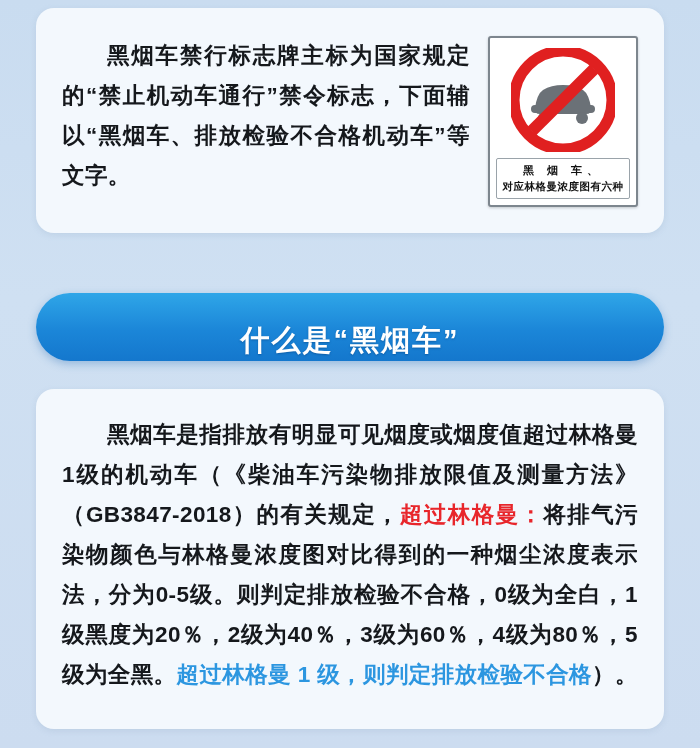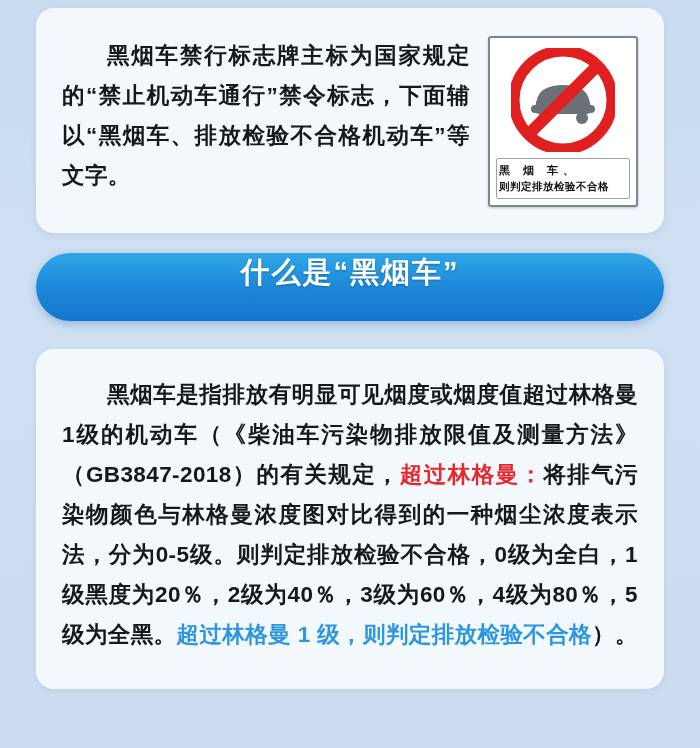--- a/index.html
+++ b/index.html
@@ -54,21 +54,21 @@
 
   
   .sign {
     flex: 0 0 auto;
     width: 150px;
     background: #ffffff;
     border: 2px solid #7d868e;
     border-radius: 3px;
     padding: 8px 6px 6px 6px;
     box-sizing: border-box;
-    text-align: left;
+    text-align: center;
     box-shadow: 0 1px 3px rgba(0,0,0,0.2);
   }
   .sign-circle {
     width: 104px;
     height: 104px;
     margin: 2px auto 6px auto;
     position: relative;
   }
   .sign-sub {
     border: 1px solid #9aa3aa;
@@ -85,28 +85,28 @@
   .sign-sub .l2 {
     font-size: 10.5px;
     color: #111;
     letter-spacing: 0.5px;
     font-weight: 700;
     margin-top: 2px;
   }
 
   
   .banner {
-    margin: 20px auto 0 auto;
+    margin: 60px auto 0 auto;
     width: 100%;
     height: 68px;
     border-radius: 34px;
     background: linear-gradient(180deg, #2fa6e8 0%, #1b86d8 55%, #1477cd 100%);
     box-shadow: 0 3px 8px rgba(40, 110, 180, 0.35);
     display: flex;
-    align-items: flex-start;
+    align-items: flex-end;
     justify-content: center;
   }
   .banner-text {
     color: #ffffff;
     font-size: 29px;
     font-weight: 700;
     letter-spacing: 2px;
     text-shadow: 0 1px 2px rgba(0, 60, 120, 0.45);
   }
 
@@ -141,21 +141,21 @@
             <path d="M24 60 q2 -14 8 -18 q8 -5 20 -5 q12 0 20 5 q6 4 8 18 q1 6 -5 6 H29 q-6 0 -5 -6 z"></path>
             <rect x="20" y="57" width="64" height="8" rx="4"></rect>
             <circle cx="33" cy="70" r="6"></circle>
             <circle cx="71" cy="70" r="6"></circle>
           </g>
           <rect x="8" y="46" width="88" height="12" transform="rotate(-45 52 52)" fill="#e02020"></rect>
         </svg>
       </div>
       <div class="sign-sub">
         <div class="l1">黑 烟 车、</div>
-        <div class="l2">则判定排放检验不合格</div>
+        <div class="l2">对应林格曼浓度图有六种</div>
       </div>
     </div>
   </div>
 
   <div class="banner">
     <span class="banner-text">什么是“黑烟车”</span>
   </div>
 
   <div class="card card-body">
     <div class="para indent">

